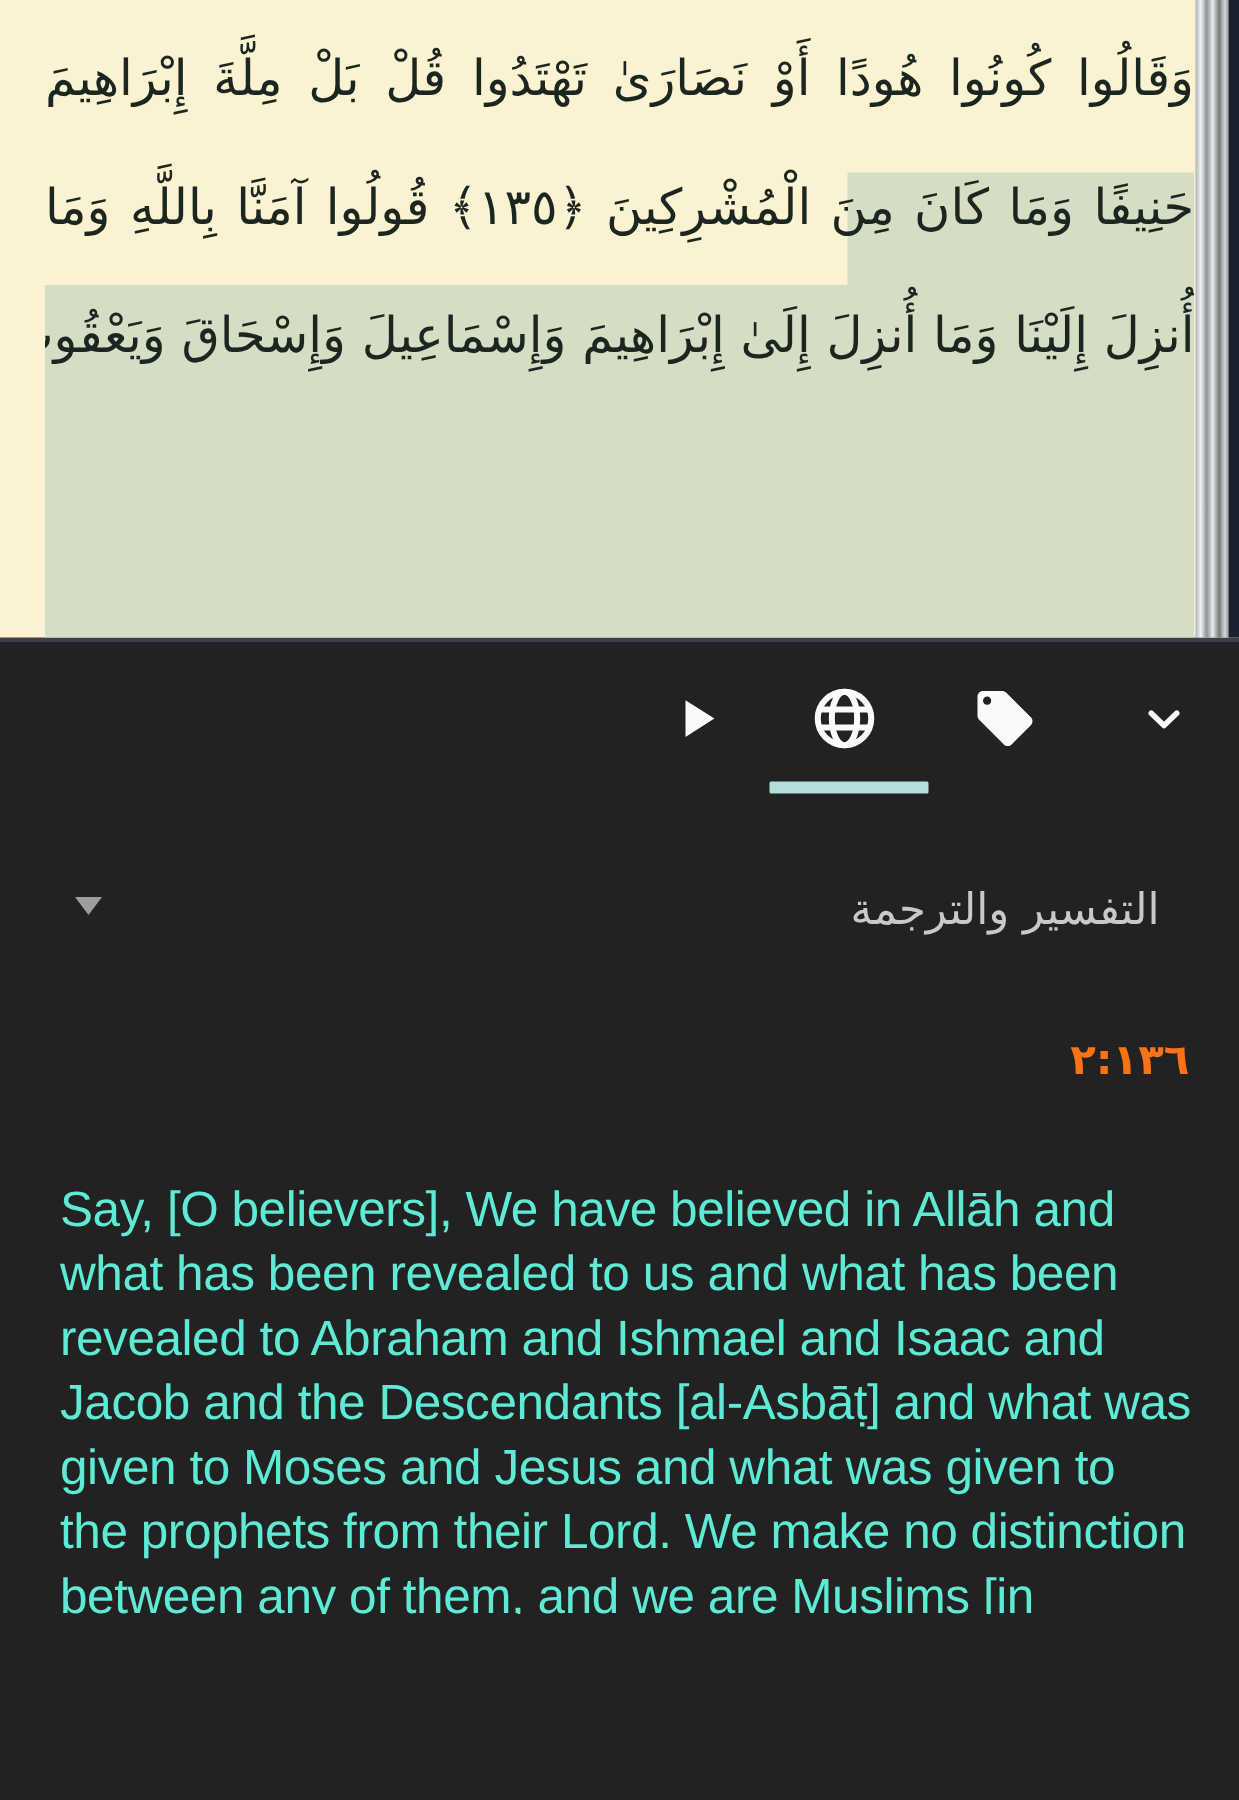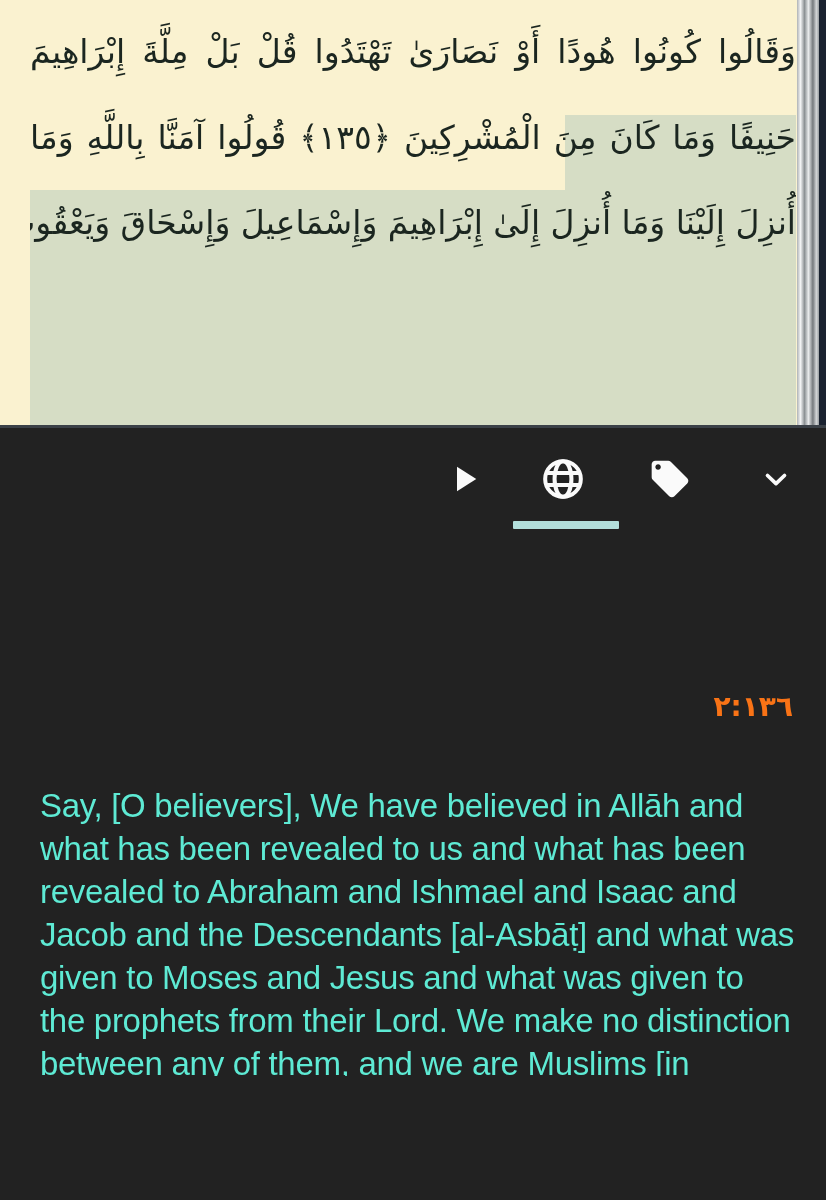--- a/index.html
+++ b/index.html
@@ -98,19 +98,23 @@
       <button class="tool-btn tb-chevron">
         <span>
           <svg class="icon-svg" width="34" height="34" viewBox="0 0 24 24">
             <path d="M6 9.5l6 5.8 6-5.8" fill="none" stroke="#FAFAFA" stroke-width="2.6" stroke-linecap="round" stroke-linejoin="round"></path>
           </svg>
         </span>
       </button>
       <div class="tab-underline"></div>
     </div>
 
+    <div class="source-row">
+      <span class="caret-icon"></span>
+      <span class="source-label">التفسير والترجمة</span>
+    </div>
 
     <div class="verse-ref">٢:١٣٦</div>
 
     <p class="translation">Say, [O believers], We have believed in Allāh and what has been revealed to us and what has been revealed to Abraham and Ishmael and Isaac and Jacob and the Descendants [al-Asbāṭ] and what was given to Moses and Jesus and what was given to the prophets from their Lord. We make no distinction between any of them, and we are Muslims [in submission] to Him.</p>
 
   </section>
 </div>
 
 </body></html>

